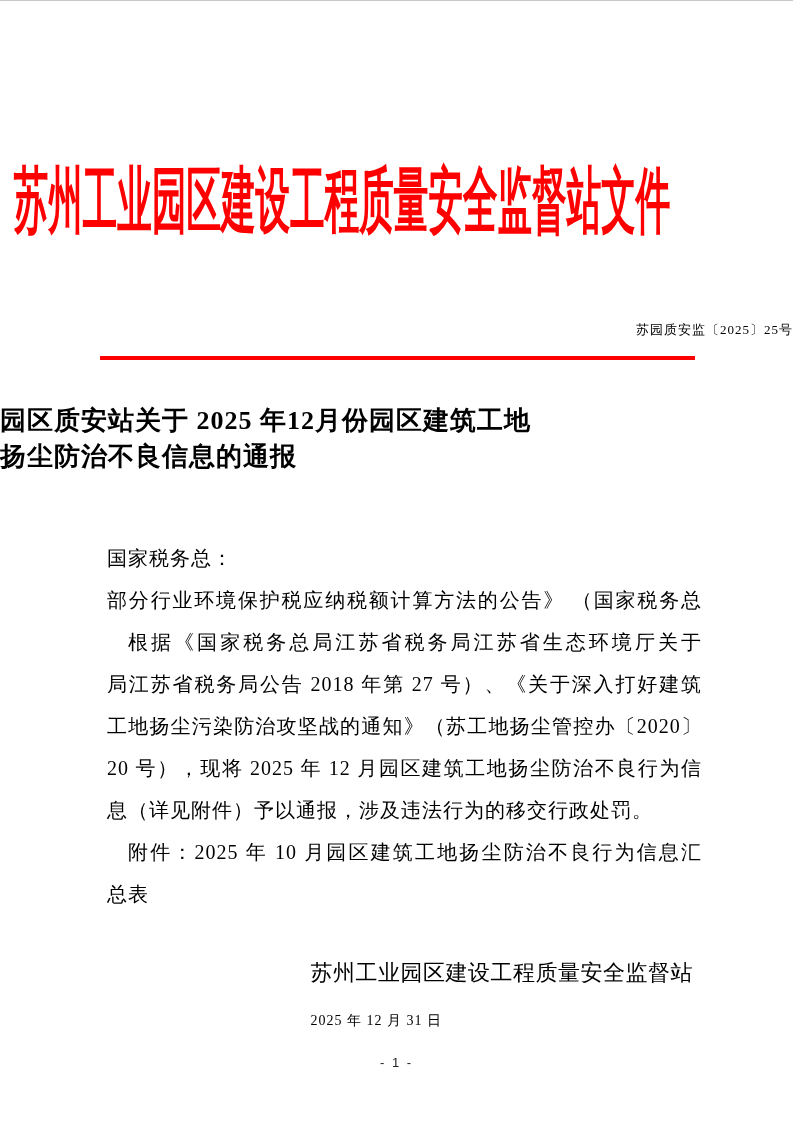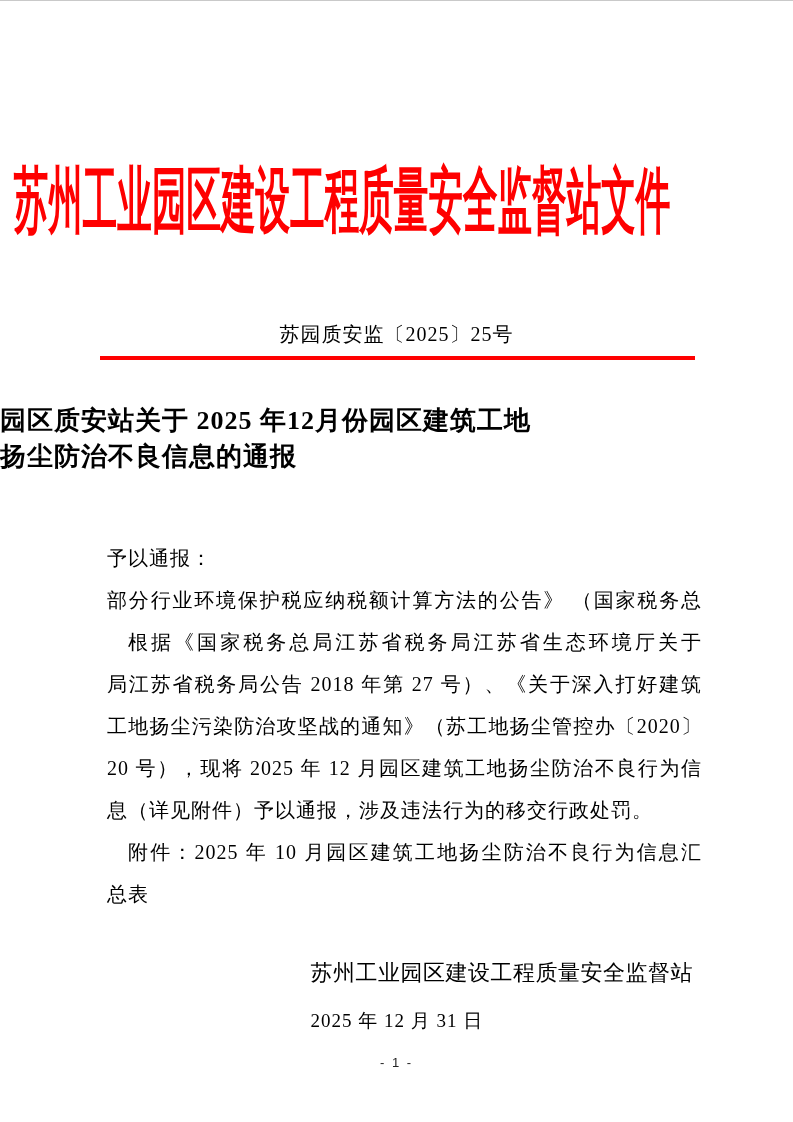--- a/index.html
+++ b/index.html
@@ -37,22 +37,22 @@
     transform: scale(0.96, 2.0);
     transform-origin: 50% 0;
     white-space: nowrap;
   }
 
   .doc-number {
     position: absolute;
     top: 320px;
     left: 0;
     width: 100%;
-    text-align: center;
-    font-size: 20px;
+    text-align: right;
+    font-size: 13px;
     letter-spacing: 1px;
   }
 
   .red-divider {
     position: absolute;
     top: 355px;
     left: 100px;
     width: 595px;
     height: 4px;
     background: #ff0000;
@@ -95,21 +95,21 @@
     top: 948px;
     right: 100px;
     text-align: left;
     line-height: 48px;
   }
   .sig-name {
     font-size: 22px;
     letter-spacing: 0.5px;
   }
   .sig-date {
-    font-size: 19px;
+    font-size: 14px;
     padding-right: 110px;
     letter-spacing: 1px;
   }
 
   .page-number {
     position: absolute;
     top: 1054px;
     left: 0;
     width: 100%;
     text-align: center;
@@ -131,21 +131,21 @@
   <div class="doc-number">苏园质安监〔2025〕25号</div>
 
   <div class="red-divider"></div>
 
   <div class="doc-title">
     <div>园区质安站关于 2025 年12月份园区建筑工地</div>
     <div>扬尘防治不良信息的通报</div>
   </div>
 
   <div class="body-text">
-    <div class="line">予以通报：</div>
+    <div class="line">国家税务总：</div>
     <div class="line fill">部分行业环境保护税应纳税额计算方法的公告》 （国家税务总</div>
     <div class="line fill indent">根据《国家税务总局江苏省税务局江苏省生态环境厅关于</div>
     <div class="line fill">局江苏省税务局公告 2018 年第 27 号）、《关于深入打好建筑</div>
     <div class="line fill">工地扬尘污染防治攻坚战的通知》（苏工地扬尘管控办〔2020〕</div>
     <div class="line fill">20 号），现将 2025 年 12 月园区建筑工地扬尘防治不良行为信</div>
     <div class="line">息（详见附件）予以通报，涉及违法行为的移交行政处罚。</div>
     <div class="line fill indent">附件：2025 年 10 月园区建筑工地扬尘防治不良行为信息汇</div>
     <div class="line">总表</div>
   </div>
 

